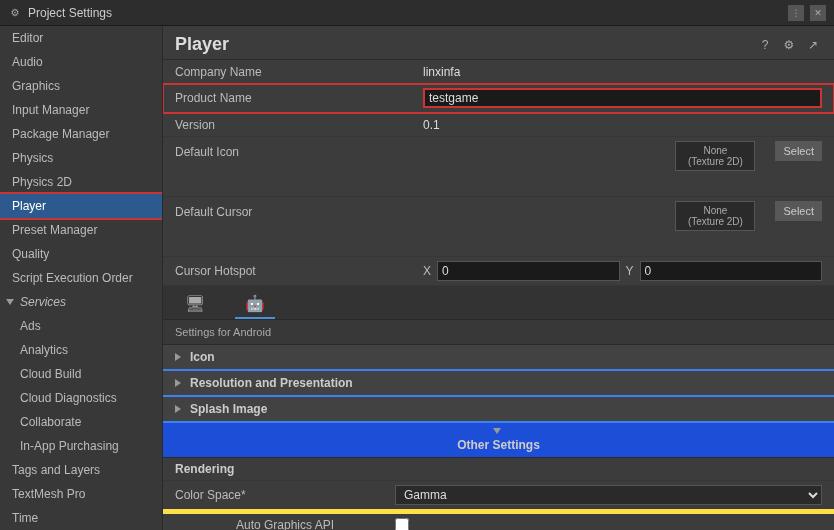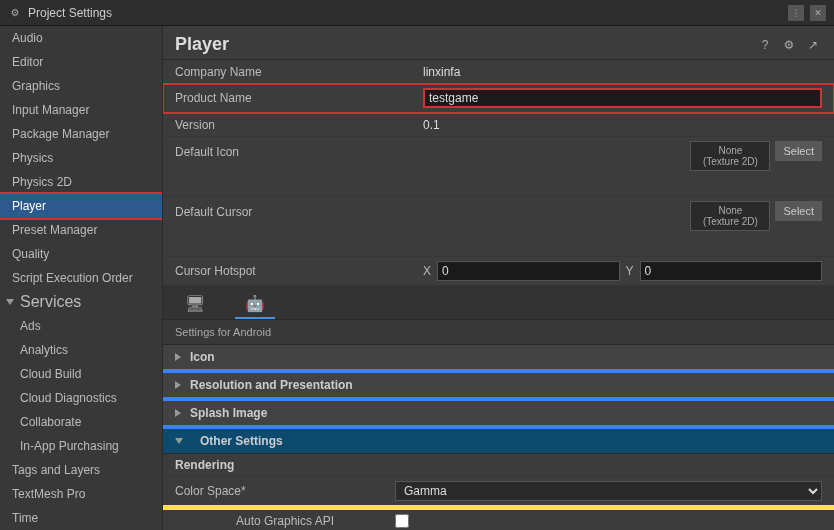--- a/index.html
+++ b/index.html
@@ -86,25 +86,26 @@
       white-space: nowrap;
     }
     .sidebar-item.active {
       background: #2d5a8e;
       color: #fff;
     }
     .sidebar-group-header {
       padding: 3px 8px 3px 6px;
       cursor: pointer;
       color: #bbb;
-      font-size: 16px;
+      font-size: 12px;
       line-height: 18px;
       display: flex;
       align-items: center;
       gap: 3px;
+      font-style: italic;
     }
     .sidebar-child {
       padding-left: 20px;
     }
     .triangle-right {
       display: inline-block;
       width: 0; height: 0;
       border-top: 4px solid transparent;
       border-bottom: 4px solid transparent;
       border-left: 6px solid #999;
@@ -216,21 +217,21 @@
       color: #bbb;
       font-size: 12px;
       flex-shrink: 0;
       padding-top: 4px;
     }
     .icon-field-content {
       flex: 1;
       display: flex;
       justify-content: flex-end;
       align-items: flex-start;
-      gap: 5px;
+      gap: 20px;
     }
     .icon-box {
       background: #2a2a2a;
       border: 1px solid #555;
       padding: 3px 6px;
       font-size: 10px;
       color: #aaa;
       text-align: center;
       min-width: 80px;
     }
@@ -272,38 +273,39 @@
       background: #383838;
       border-bottom: 1px solid #2a2a2a;
     }
 
     .section-header {
       display: flex;
       align-items: center;
       padding: 5px 12px;
       cursor: pointer;
       background: #424242;
-      border-bottom: 4px solid #3b82f6;
+      border-bottom: 2px solid #3b82f6;
       gap: 6px;
     }
     .section-title {
       font-size: 12px;
       color: #ccc;
       font-weight: bold;
     }
 
     
     .subsection-header {
       display: flex;
       align-items: center;
       padding: 5px 12px;
       cursor: pointer;
-      background: #0c4a6e;
+      background: #1d4ed8;
       border-bottom: 1px solid #2a2a2a;
-      gap: 14px;
+      gap: 4px;
+      flex-direction: column;
     }
     .subsection-title {
       font-size: 12px;
       color: #ccc;
       font-weight: bold;
     }
     .rendering-label {
       padding: 4px 12px;
       color: #ccc;
       font-size: 12px;
@@ -356,22 +358,22 @@
   <span class="title-bar-text">Project Settings</span>
   <div class="title-bar-controls">
     <button class="title-bar-btn">⋮</button>
     <button class="title-bar-btn">✕</button>
   </div>
 </div>
 
 <div class="main-layout">
 
   <div class="sidebar">
+    <div class="sidebar-item">Editor</div>
     <div class="sidebar-item">Audio</div>
-    <div class="sidebar-item">Editor</div>
     <div class="sidebar-item">Graphics</div>
     <div class="sidebar-item">Input Manager</div>
     <div class="sidebar-item">Package Manager</div>
     <div class="sidebar-item">Physics</div>
     <div class="sidebar-item">Physics 2D</div>
     <div class="sidebar-item active" style="outline: 2px solid #cc3333;">Player</div>
     <div class="sidebar-item">Preset Manager</div>
     <div class="sidebar-item">Quality</div>
     <div class="sidebar-item">Script Execution Order</div>
     <div class="sidebar-group-header">

